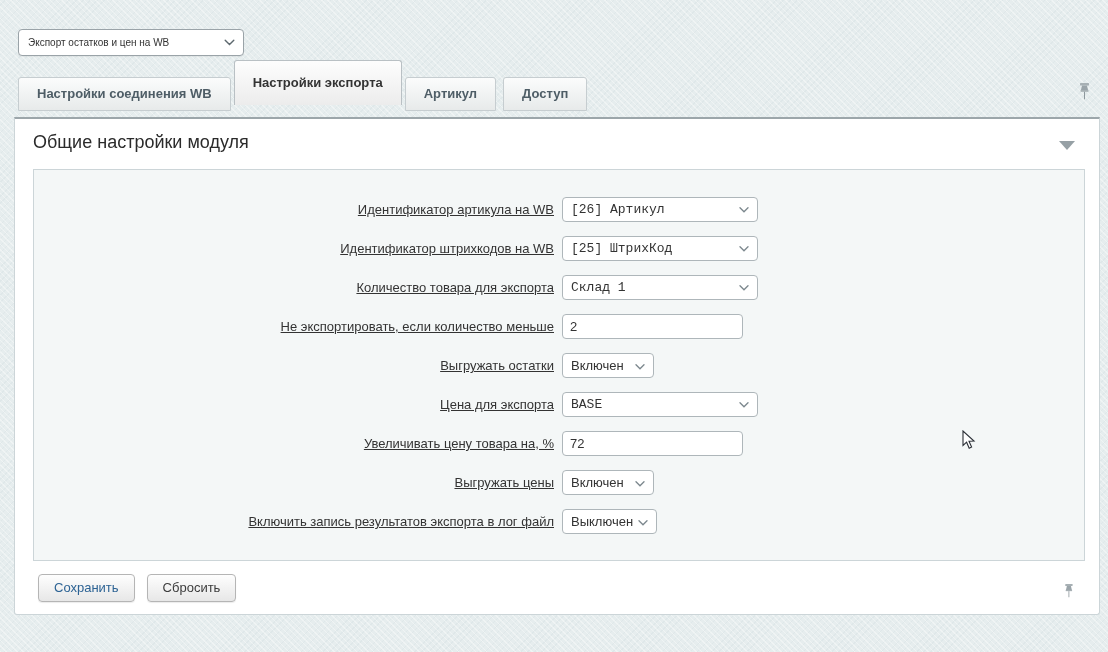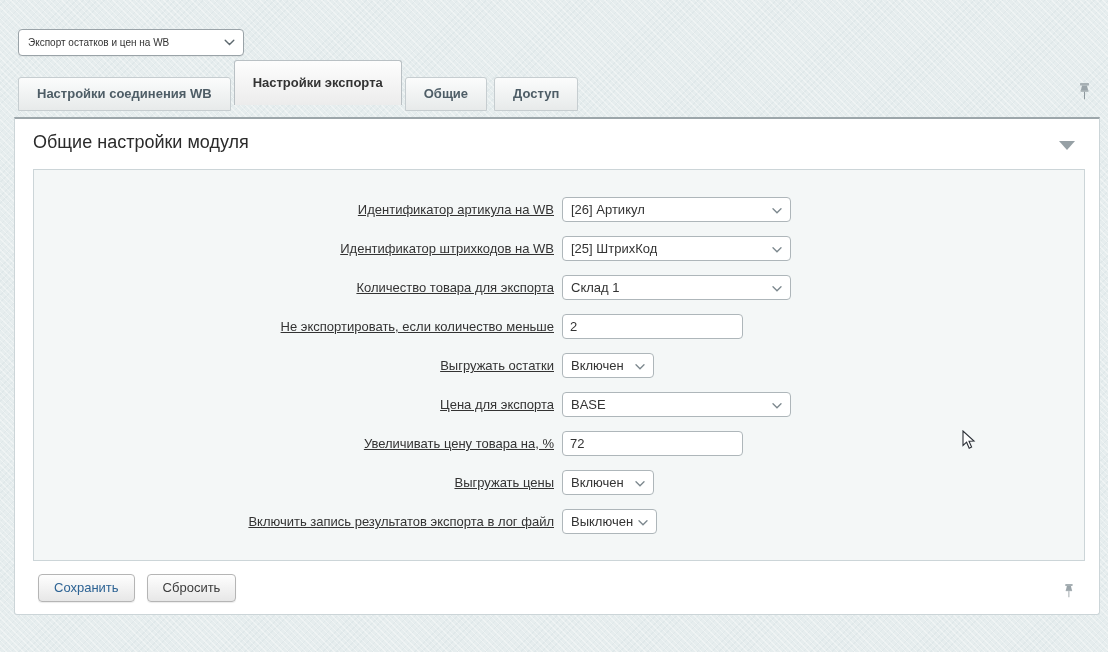--- a/index.html
+++ b/index.html
@@ -73,21 +73,21 @@
     display:flex;align-items:center;justify-content:space-between;
     padding:0 8px 0 8px;font-size:13px;color:#333;cursor:pointer;
   }
   .sel .sel-text{white-space:nowrap;overflow:hidden;}
   .txt{
     box-sizing:border-box;height:25px;background:#fff;
     border:1px solid #aeb6ba;border-radius:4px;
     padding:0 7px;font-size:13px;color:#333;
     font-family:"Liberation Sans",sans-serif;outline:none;
   }
-  .w-lg{width:229px;}
+  .w-lg{width:196px;font-family:Liberation Mono, monospace;}
   .w-md{width:181px;}
   .w-sm{width:92px;}
   .w-sm2{width:95px;}
   .actions{position:absolute;left:23px;top:455px;display:flex;gap:12px;}
   .btn{
     box-sizing:border-box;height:28px;line-height:26px;padding:0 15px;
     background:linear-gradient(#fefefe,#e7e7e7);
     border:1px solid #b5b5b5;border-radius:4px;
     font-size:13px;cursor:pointer;box-shadow:0 1px 1px rgba(0,0,0,.08);
     font-family:"Liberation Sans",sans-serif;
@@ -107,21 +107,21 @@
     <span class="chev">
       <svg width="11" height="7" viewBox="0 0 11 7">
           <path d="M1.2 1.2 L5.5 5.4 L9.8 1.2" stroke="#5d686e" stroke-width="1.4" fill="none" stroke-linecap="round"></path>
         </svg>
     </span>
   </div>
 
   <div class="tabbar">
     <div class="tab first">Настройки соединения WB</div>
     <div class="tab active">Настройки экспорта</div>
-    <div class="tab">Общие</div>
+    <div class="tab">Артикул</div>
     <div class="tab gapbefore">Доступ</div>
   </div>
 
   <div class="pin pin-top">
     <svg width="16" height="22" viewBox="0 0 16 22">
       <rect x="4" y="3" width="9" height="2.6" rx="0.5" fill="#a7b0b4"></rect>
       <path d="M6 5.6 h5 l1.2 5.2 h-7.4 z" fill="#9aa4a9"></path>
       <rect x="4.6" y="10.2" width="7.8" height="1.6" fill="#a7b0b4"></rect>
       <rect x="8" y="11.8" width="1" height="7.5" fill="#8d979c"></rect>
     </svg>

